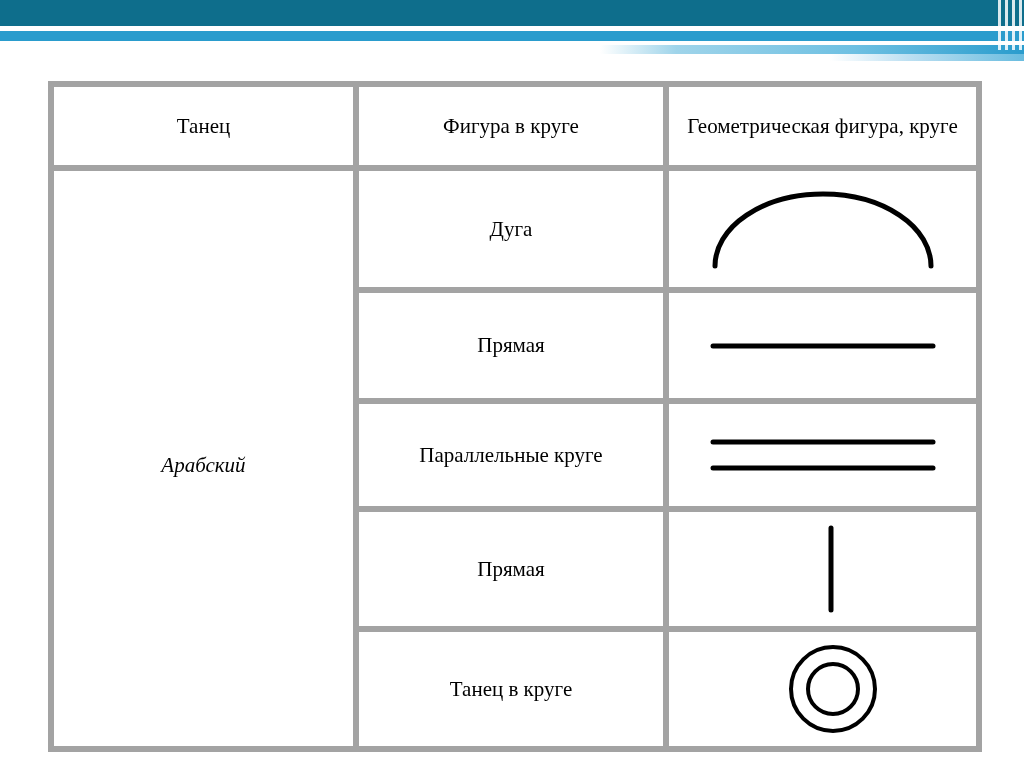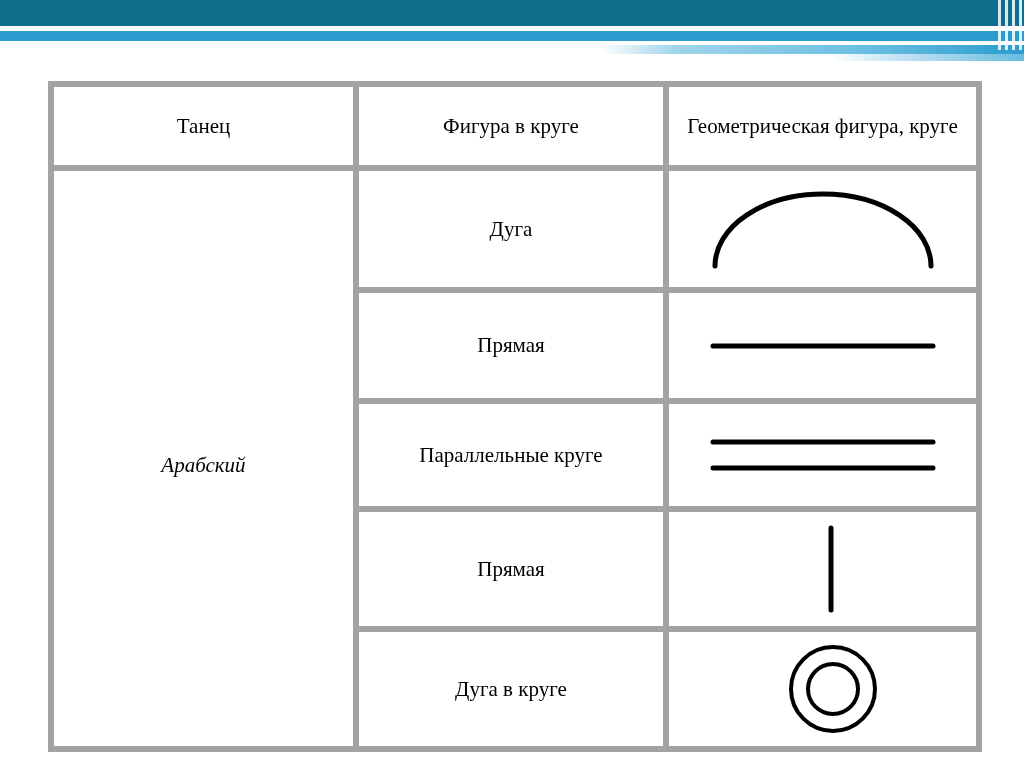--- a/index.html
+++ b/index.html
@@ -208,21 +208,21 @@
         <td class="fig-cell">
           <span>
             <svg width="240" height="94" viewBox="0 0 240 94" aria-hidden="true">
               <line x1="128" y1="6" x2="128" y2="88" stroke="#000" stroke-width="5" stroke-linecap="round"></line>
             </svg>
           </span>
         </td>
       </tr>
 
       <tr class="row-5">
-        <td>Дуга в круге</td>
+        <td>Танец в круге</td>
         <td class="fig-cell">
           <span>
             <svg width="240" height="96" viewBox="0 0 240 96" aria-hidden="true">
               <circle cx="130" cy="48" r="42" fill="none" stroke="#000" stroke-width="4"></circle>
               <circle cx="130" cy="48" r="25" fill="none" stroke="#000" stroke-width="4"></circle>
             </svg>
           </span>
         </td>
       </tr>
     </tbody>

